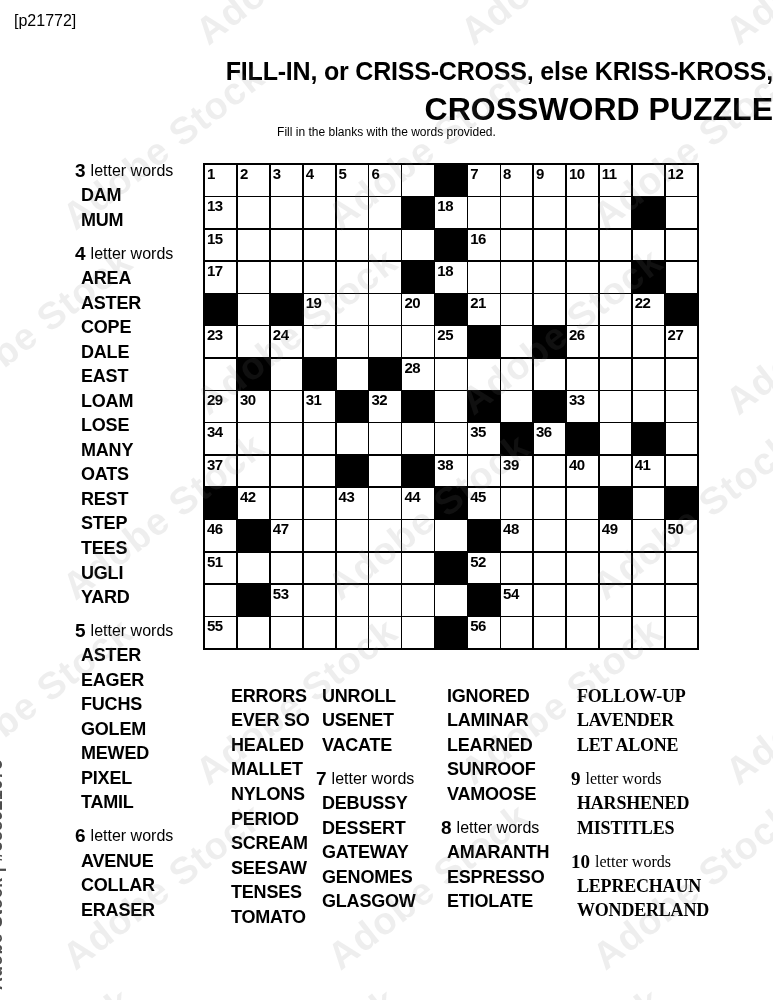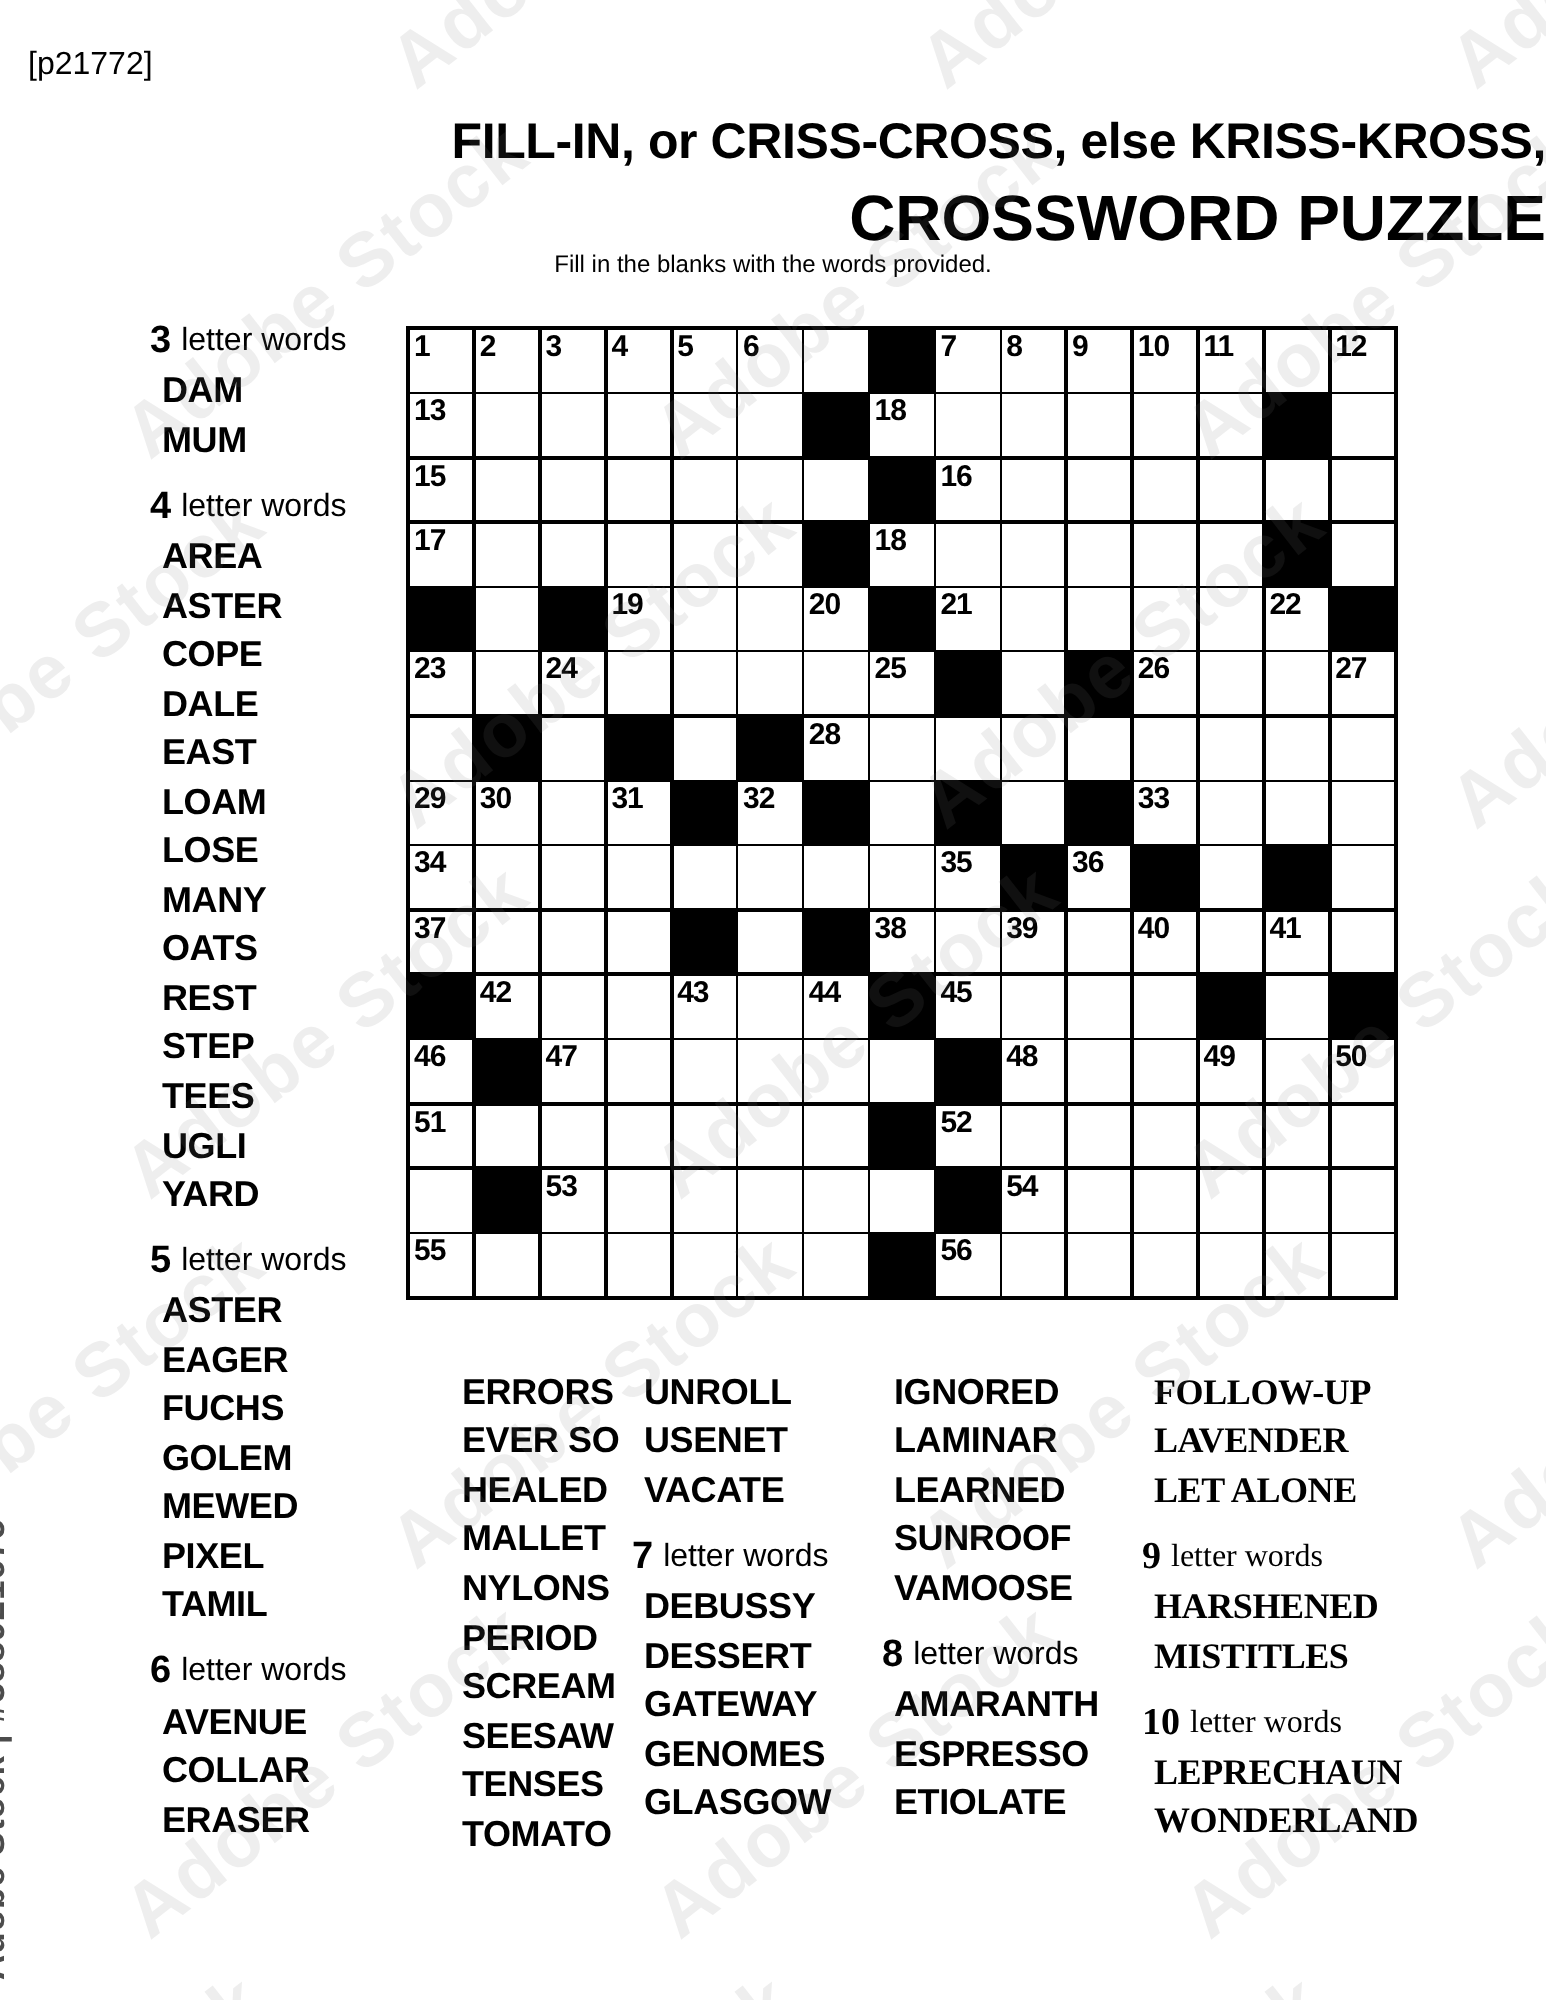--- a/index.html
+++ b/index.html
@@ -16,21 +16,21 @@
   }
   
   .side-wm{
     position:absolute;left:7px;bottom:10px;z-index:7;
     transform-origin:0 100%;transform:rotate(-90deg);
     font-size:17.5px;font-weight:600;color:#4c4c4c;letter-spacing:.5px;
     white-space:nowrap;
     text-shadow:0 0 4px rgba(255,255,255,.95),0 0 2px rgba(255,255,255,.9);
   }
   
-  .page-id{position:absolute;left:14px;top:12px;font-size:16px;z-index:2;margin-top:12px;}
+  .page-id{position:absolute;left:14px;top:12px;font-size:16px;z-index:2;}
   .title-1{position:absolute;left:0;top:57px;width:100%;text-align:right;
     font-size:25px;font-weight:700;letter-spacing:-0.2px;z-index:2;}
   .title-2{position:absolute;left:0;top:91px;width:100%;text-align:right;
     font-size:32px;font-weight:700;z-index:2;}
   .subtitle{position:absolute;left:0;top:125px;width:100%;text-align:center;
     font-size:12px;z-index:2;}
   
   .grid{
     position:absolute;left:203px;top:163px;width:492px;height:483px;
     border:2.5px solid #000;background:#000;z-index:2;

